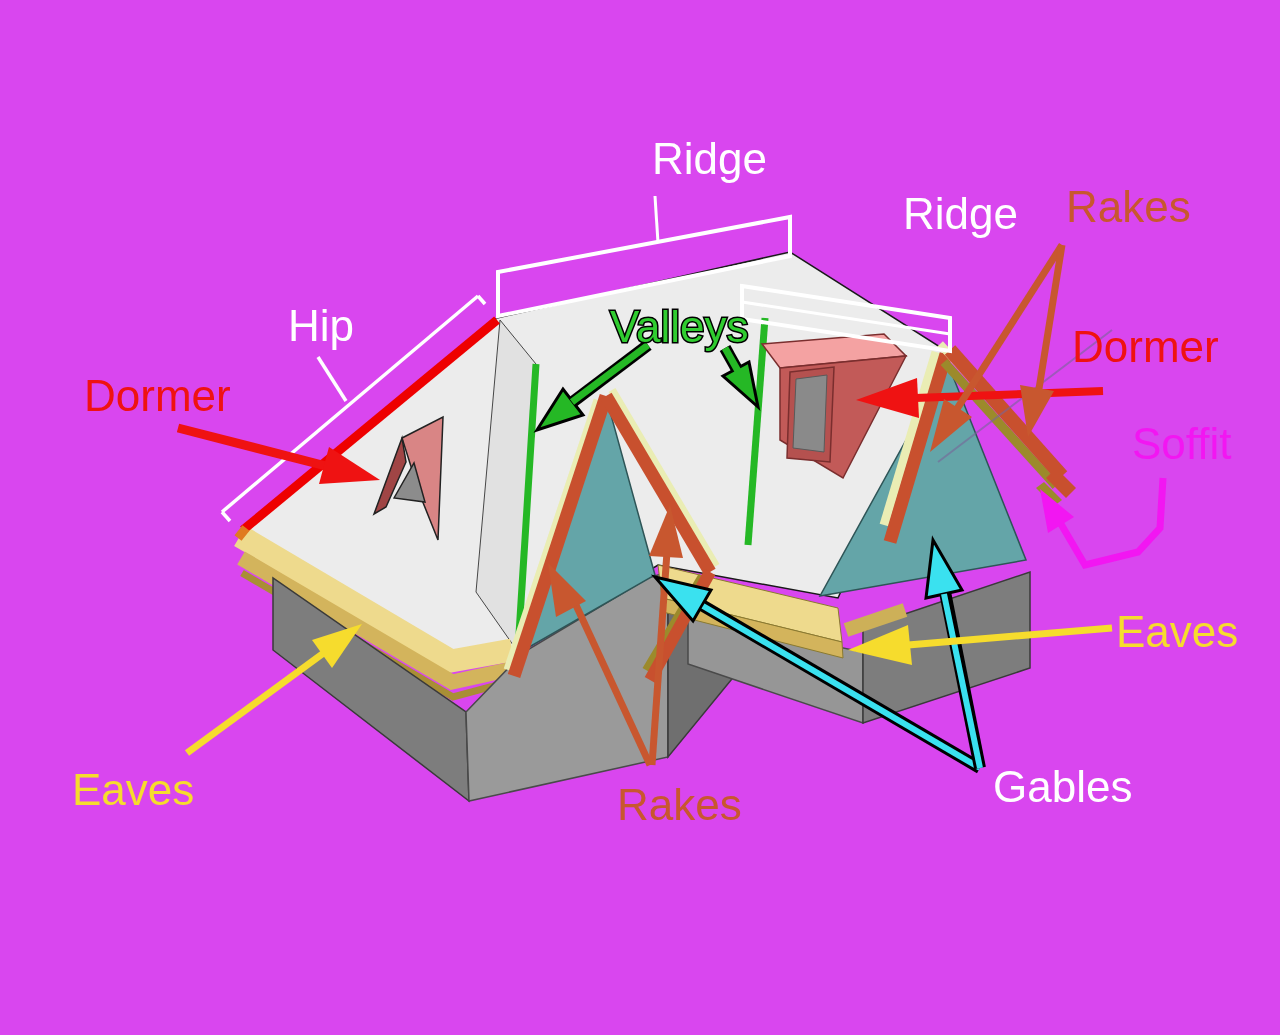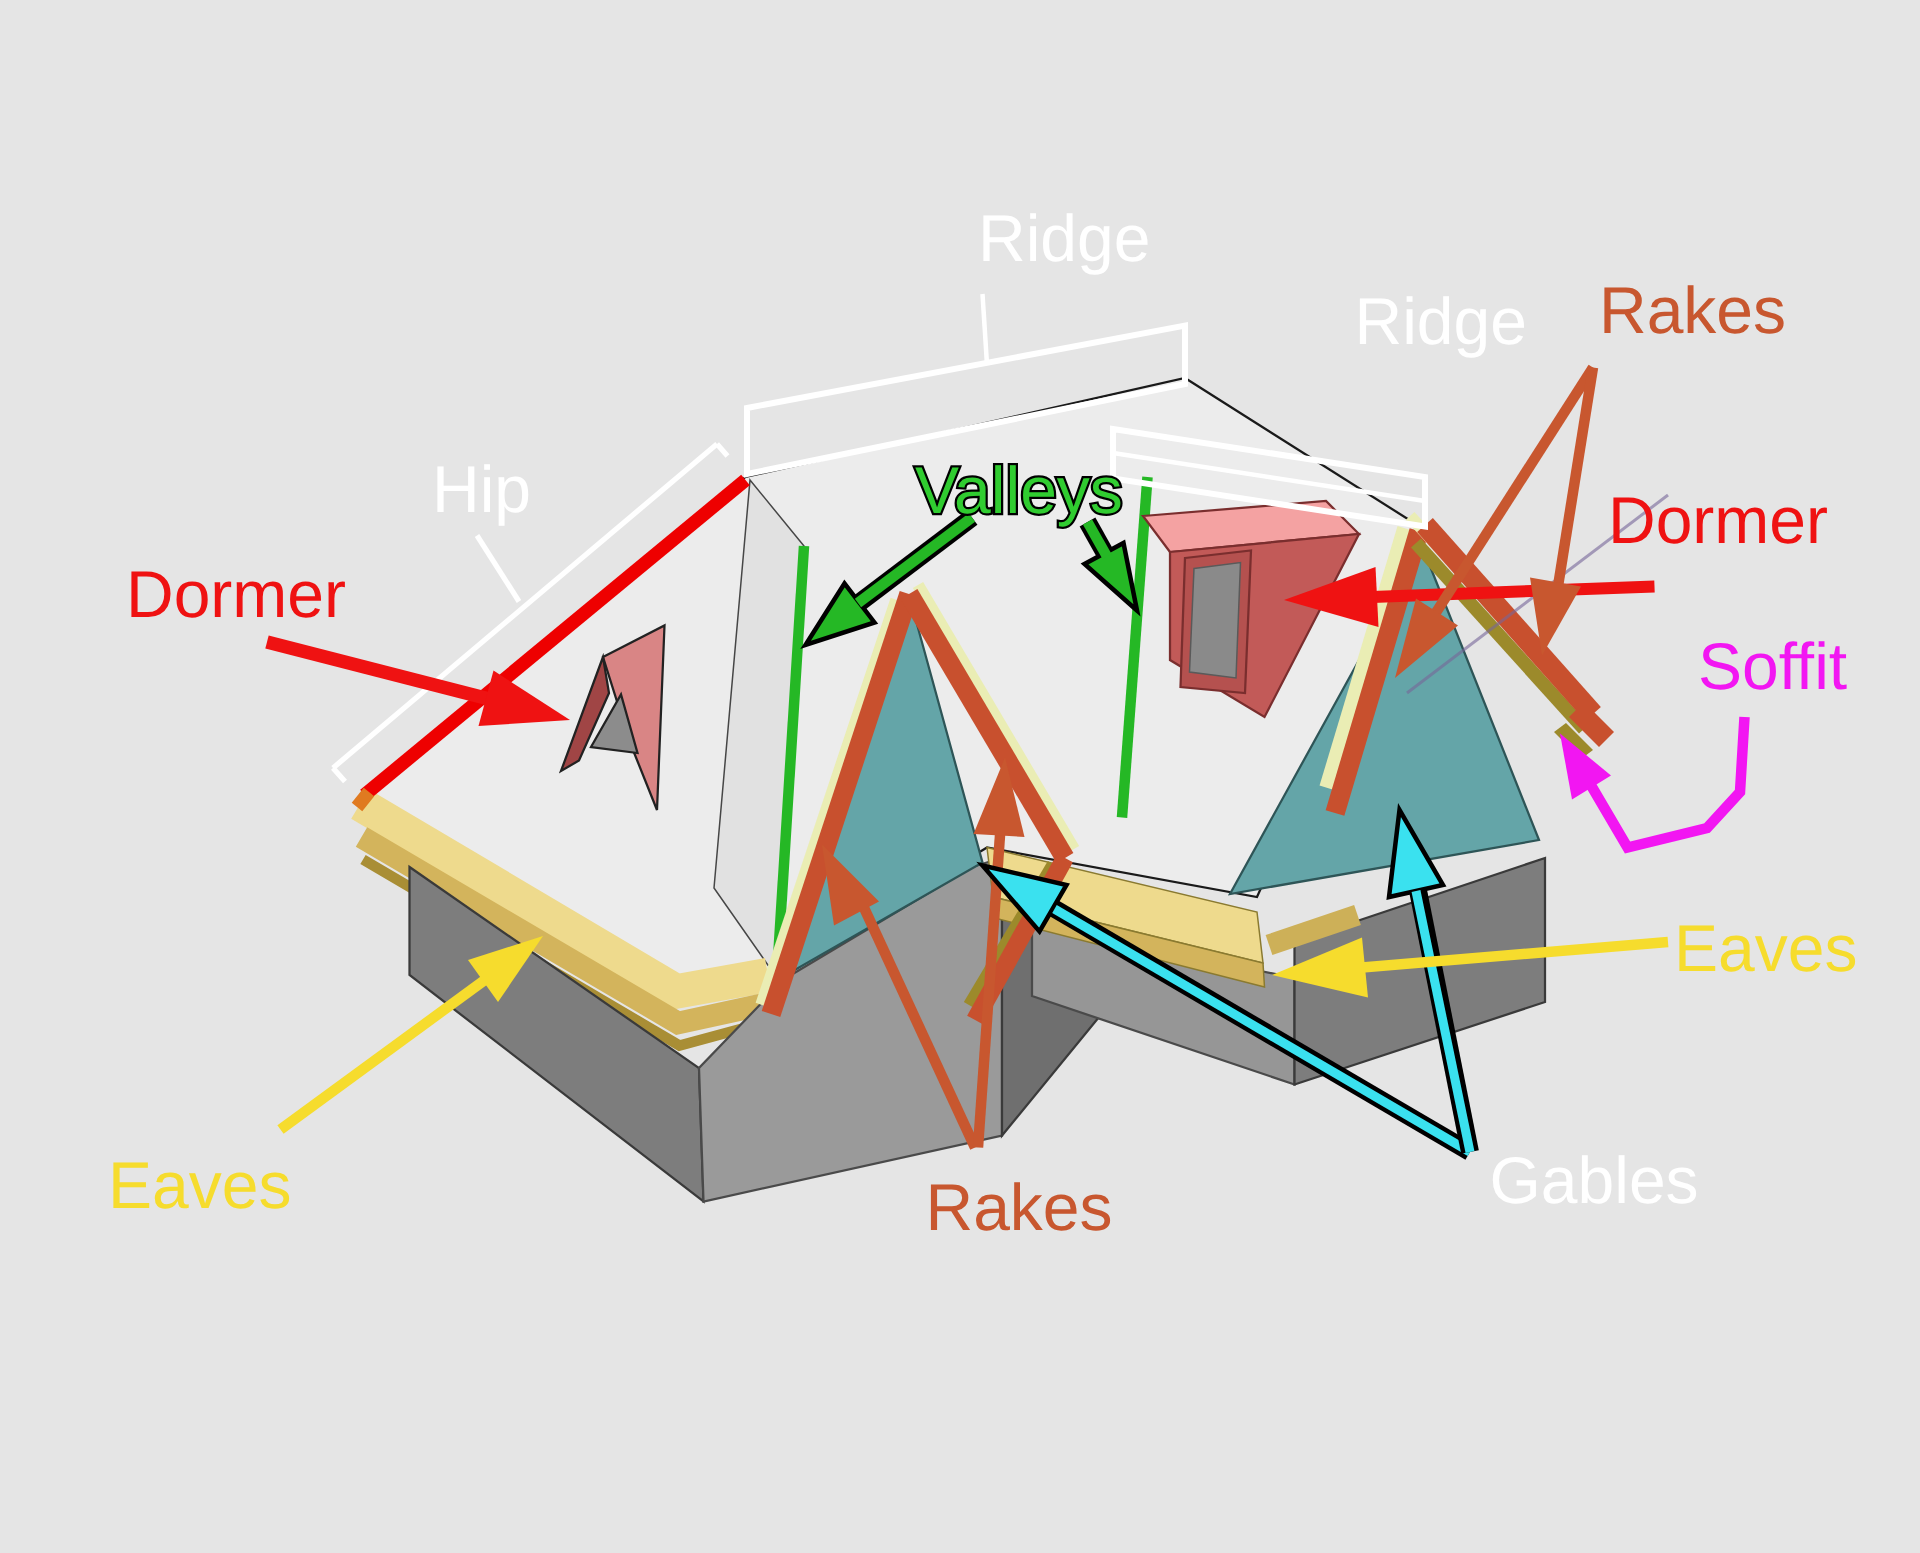--- a/index.html
+++ b/index.html
@@ -1,16 +1,16 @@
 <!DOCTYPE html>
 <html><head>
 <meta charset="utf-8">
 <style>
   html,body{margin:0;padding:0;background:#000;}
-  .stage{width:1280px;height:1035px;background:#e5e5e5;position:relative;overflow:hidden;}
+  .stage{width:1280px;height:1035px;background:#d946ef;position:relative;overflow:hidden;}
   svg{display:block;}
   text{font-family:"Liberation Sans","DejaVu Sans",sans-serif;font-size:44px;}
   .lbl-outline{paint-order:stroke fill;stroke:#000;stroke-width:3px;}
 </style>
 </head>
 <body>
 
 <div class="stage">
 <svg width="1280" height="1035" viewBox="0 0 1280 1035">
 

